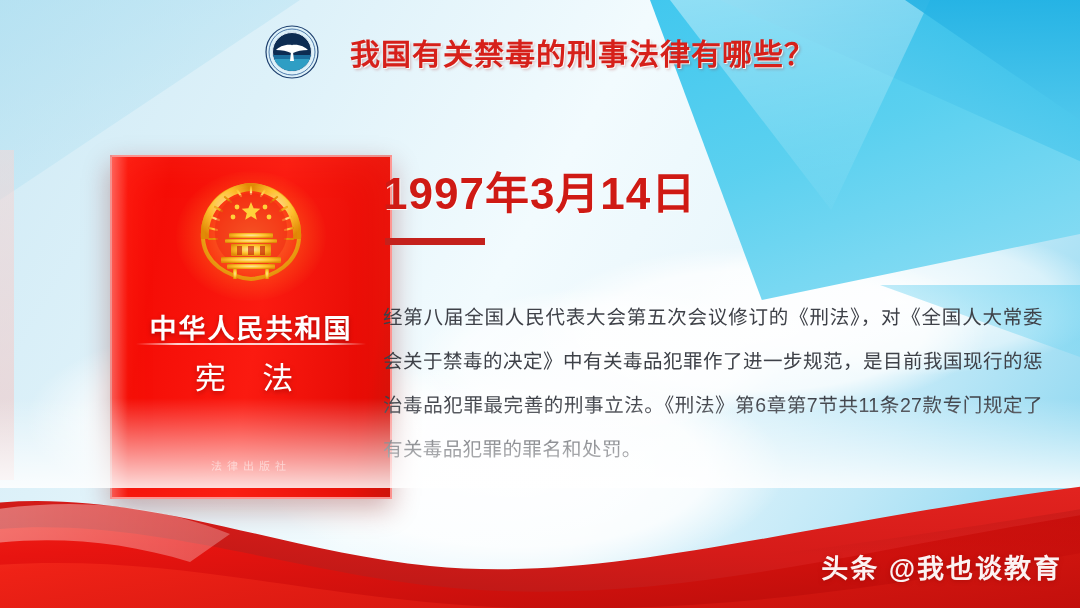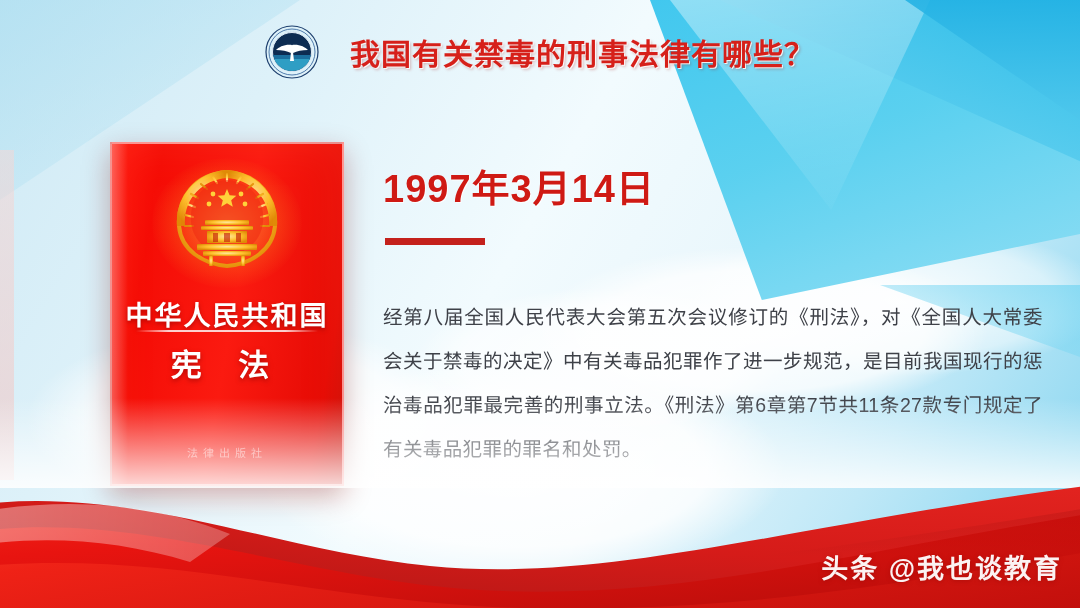--- a/index.html
+++ b/index.html
@@ -76,46 +76,46 @@
   
   .header{position:absolute;left:0;top:24px;width:1080px;height:56px;
     display:flex;align-items:center;justify-content:center;gap:31px;}
   .badge{width:54px;height:54px;flex:0 0 auto;position:relative;}
   .title{
     font-size:30px;font-weight:700;letter-spacing:1px;color:#d6201a;
     text-shadow:1px 1px 0 rgba(255,255,255,.85), 2px 2px 3px rgba(160,20,14,.28);
     white-space:nowrap;}
 
   
-  .book{position:absolute;left:110px;top:142px;width:230px;height:340px;
+  .book{position:absolute;left:110px;top:155px;width:230px;height:340px;
     background:linear-gradient(100deg,#ff1a10 0%,#f50d06 18%,#fb1a10 52%,#e60b05 88%,#c60803 100%);
     border:2px solid rgba(255,255,255,.55);
     box-shadow:0 10px 26px rgba(120,10,6,.32), inset 0 0 40px rgba(255,90,60,.22);
-    overflow:hidden;}
+    overflow:hidden;padding-left:48px;}
   .book::after{content:"";position:absolute;left:0;top:0;width:16px;height:100%;
     background:linear-gradient(90deg,rgba(255,255,255,.28),rgba(255,255,255,0));}
   .emblem{position:absolute;left:50%;top:20px;transform:translateX(-50%);
     width:116px;height:112px;}
   .emblem-glow{position:absolute;left:50%;top:14px;transform:translateX(-50%);
     width:150px;height:130px;border-radius:50%;
     background:radial-gradient(ellipse at 50% 50%, rgba(255,215,90,.55) 0%, rgba(255,180,40,.22) 45%, rgba(255,160,20,0) 72%);}
   .book-title{position:absolute;left:0;right:0;top:150px;text-align:center;
     color:#fff;font-weight:700;font-size:27px;letter-spacing:2px;
     text-shadow:0 2px 4px rgba(120,0,0,.5);}
   .book-rule{position:absolute;left:24px;right:24px;top:186px;height:2px;
     background:linear-gradient(90deg,rgba(255,255,255,0),rgba(255,255,255,.8) 18%,rgba(255,255,255,.8) 82%,rgba(255,255,255,0));}
   .book-title2{position:absolute;left:0;right:0;top:196px;text-align:center;
-    color:#fff;font-weight:700;font-size:31px;letter-spacing:14px;
+    color:#fff;font-weight:400;font-size:31px;letter-spacing:14px;
     text-shadow:0 2px 5px rgba(120,0,0,.55);}
   .book-pub{position:absolute;left:0;right:0;bottom:24px;text-align:center;
     color:rgba(255,255,255,.5);font-size:11px;letter-spacing:5px;}
 
   
   .date{position:absolute;left:383px;top:158px;
-    font-size:38px;font-weight:700;color:#cf1a14;letter-spacing:1px;
+    font-size:44px;font-weight:700;color:#cf1a14;letter-spacing:1px;
     text-shadow:1px 1px 0 rgba(255,255,255,.8);text-align:center;}
   .accent-bar{position:absolute;left:385px;top:238px;width:100px;height:7px;
     background:#c4211c;}
   .body-text{position:absolute;left:383px;top:295px;width:660px;
     font-size:19.5px;line-height:44px;color:#3e4148;letter-spacing:.4px;
     text-align:justify;}
 
   
   .watermark{position:absolute;right:18px;bottom:22px;
     font-size:27px;font-weight:700;color:rgba(255,255,255,.95);letter-spacing:2px;

